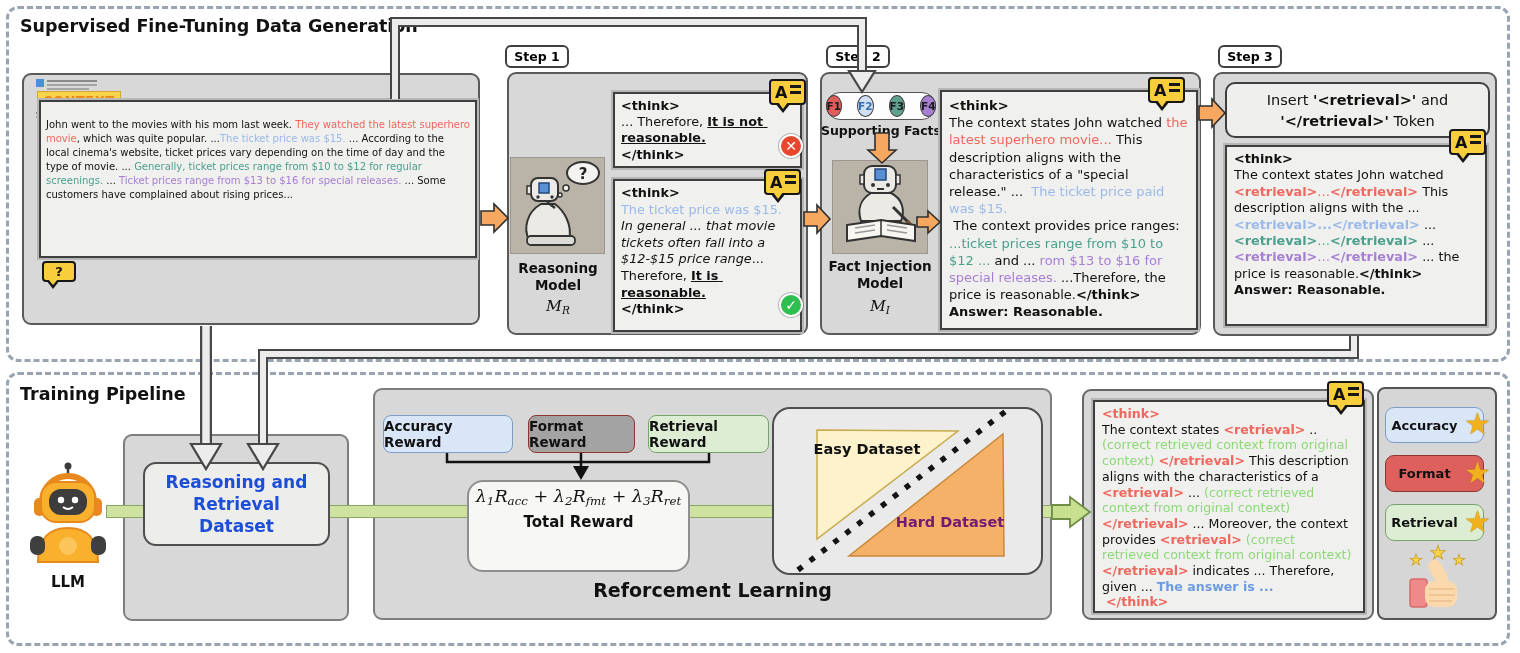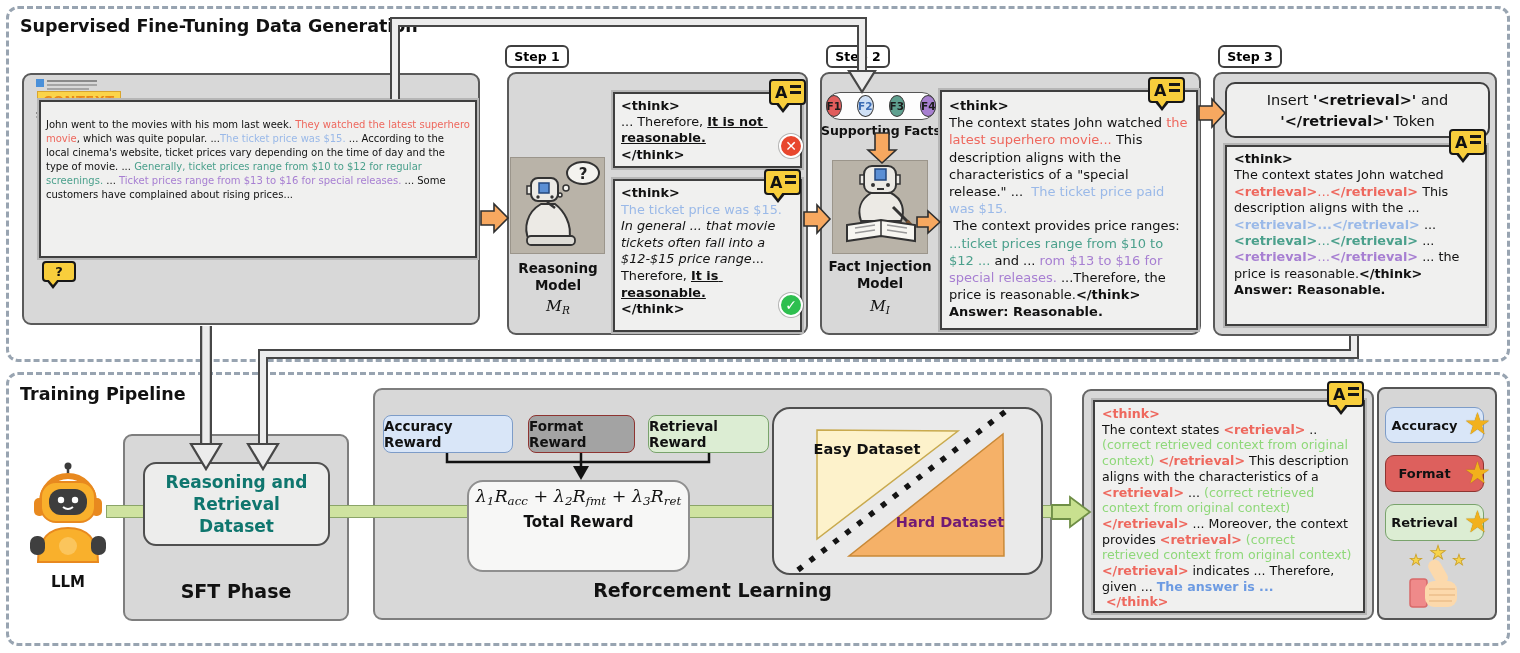--- a/index.html
+++ b/index.html
@@ -158,24 +158,23 @@
     </div>
   <div class="aicon" style="left:1449px;top:129px">
       <span>A</span>
       <span class="lines"></span>
     </div>
 
   <div class="graybox" style="left:373px;top:388px;width:679px;height:232px;border-color:#7e7e7e"></div>
   <div class="graybox" style="left:123px;top:434px;width:226px;height:187px;border-color:#7e7e7e"></div>
   <div class="abs" style="left:106px;top:505px;width:946px;height:13px;background:#cfe3a0;border:1.5px solid #8ba568"></div>
 
-  <div class="abs" style="left:143px;top:462px;width:187px;height:84px;background:#ededec;border:2px solid #4f4f4f;border-radius:13px;display:flex;align-items:center;justify-content:center;text-align:center;font-weight:bold;font-size:17px;line-height:1.3;padding:0 10px;color:#0f766e">
+  <div class="abs" style="left:143px;top:462px;width:187px;height:84px;background:#ededec;border:2px solid #4f4f4f;border-radius:13px;display:flex;align-items:center;justify-content:center;text-align:center;font-weight:bold;font-size:17px;line-height:1.3;padding:0 10px;color:#1d4ed8">
     <span>Reasoning and Retrieval Dataset</span>
   </div>
-  <div class="biglabel" style="left:123px;top:580px;width:226px">SFT Phase</div>
   <div class="biglabel" style="left:373px;top:579px;width:679px">Reforcement Learning</div>
 
   <div class="chip blue" style="left:383px;top:415px;width:130px;height:38px">
       <span>Accuracy Reward</span>
     </div>
   <div class="chip redc" style="left:528px;top:415px;width:107px;height:38px">
       <span>Format Reward</span>
     </div>
   <div class="chip greenc" style="left:648px;top:415px;width:121px;height:38px">
       <span>Retrieval Reward</span>

